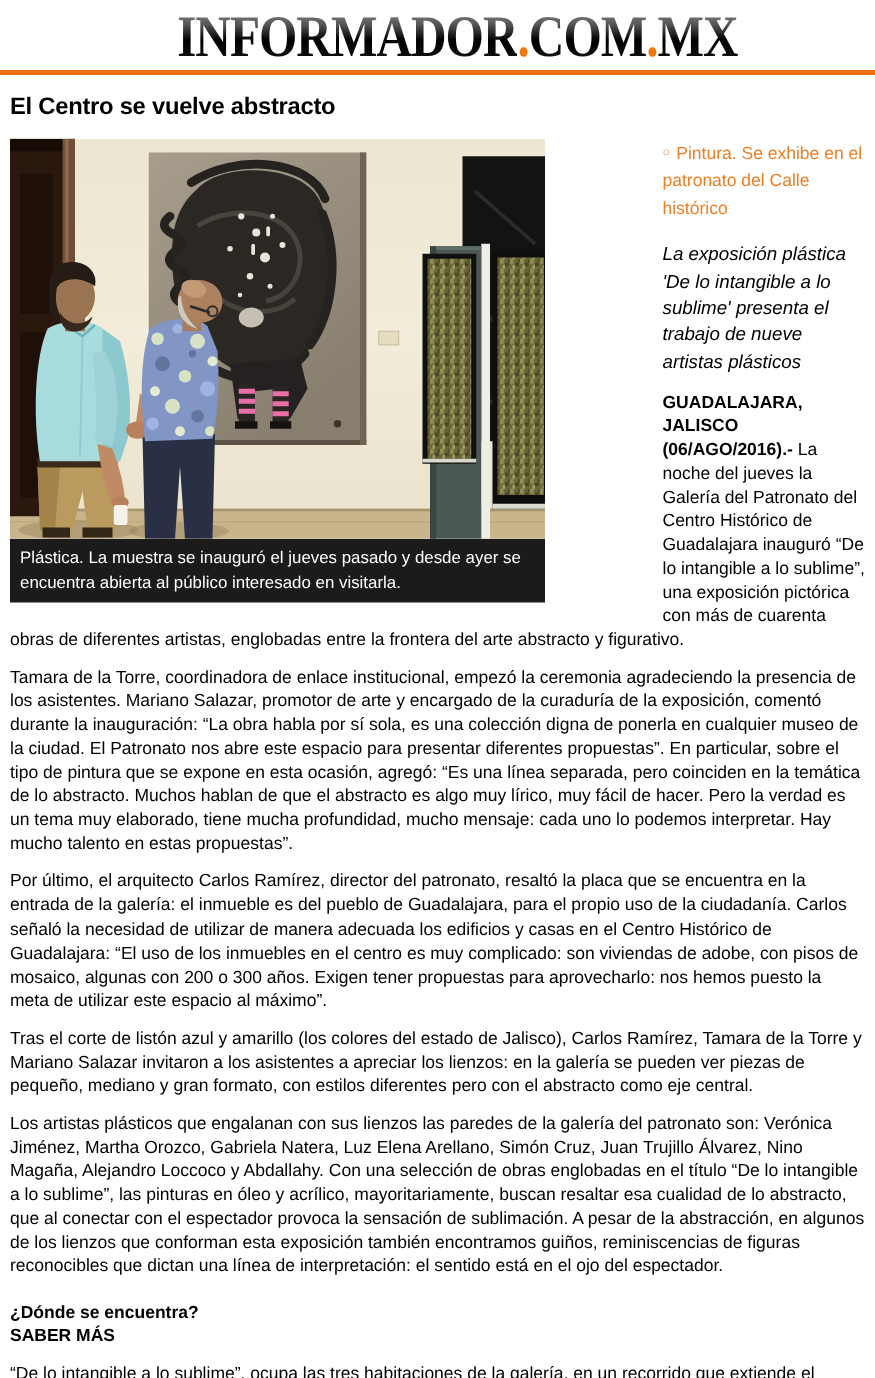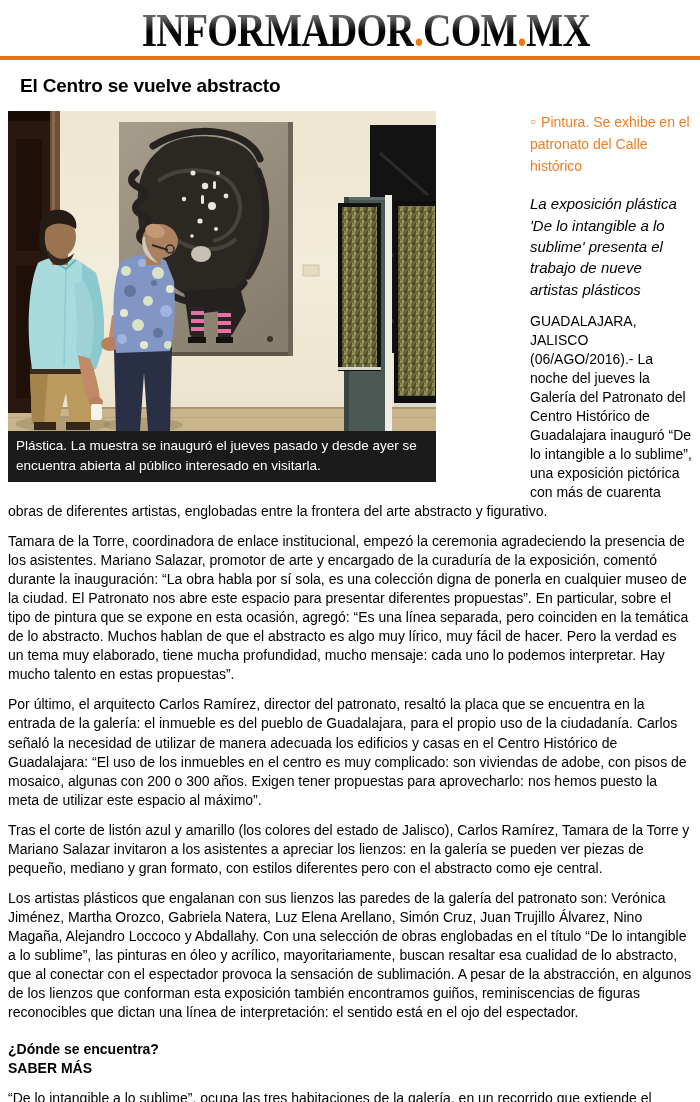--- a/index.html
+++ b/index.html
@@ -14,33 +14,33 @@
   @supports ((-webkit-background-clip:text)){
     .logo .word{background:linear-gradient(180deg,#9b9b9b 0%,#555 30%,#000 54%,#1a1a1a 100%);
                 -webkit-background-clip:text;background-clip:text;
                 -webkit-text-fill-color:transparent;}
   }
   .logo .dot{color:#EE7712;}
   .orange-rule{height:4px;background:#EE6F0D;margin-top:3px;}
 
   
   main{padding:0 8px;}
-  h1.article-title{font-size:19px;font-weight:bold;margin:15px 12px 14px;letter-spacing:-0.2px;}
+  h1.article-title{font-size:19px;font-weight:bold;margin:15px 0 14px;letter-spacing:-0.2px;}
 
   figure.photo{float:left;width:504px;margin:0 18px 10px 0;}
   .photo-canvas{display:block;width:428px;height:320px;}
   figcaption{box-sizing:border-box;width:428px;background:#1B1B1B;color:#fff;
              font-size:13.5px;line-height:1.45;padding:5px 8px 7px;}
 
   .kicker{color:#EF7D22;font-size:14px;line-height:1.58;margin:2px 0 0;}
   .kicker .bullet{font-size:10px;vertical-align:2px;margin-right:5px;}
   .summary{font-style:italic;font-size:15px;line-height:1.42;margin:16px 0 0;}
   .body-p{font-size:14px;line-height:1.36;margin:11px 0 0;}
   .body-p.lead{margin-top:12px;}
-  .dateline{font-weight:normal;}
+  .dateline{font-weight:bold;}
   .saber-head{font-size:14px;line-height:1.36;font-weight:bold;margin:18px 0 0;}
   .saber-head span{display:block;}
   .clear{clear:both;}
 </style>
 </head>
 <body>
 
 <header class="masthead">
   <div class="logo"><span class="word">INFORMADOR</span><span class="dot">.</span><span class="word">COM</span><span class="dot">.</span><span class="word">MX</span></div>
 </header>

